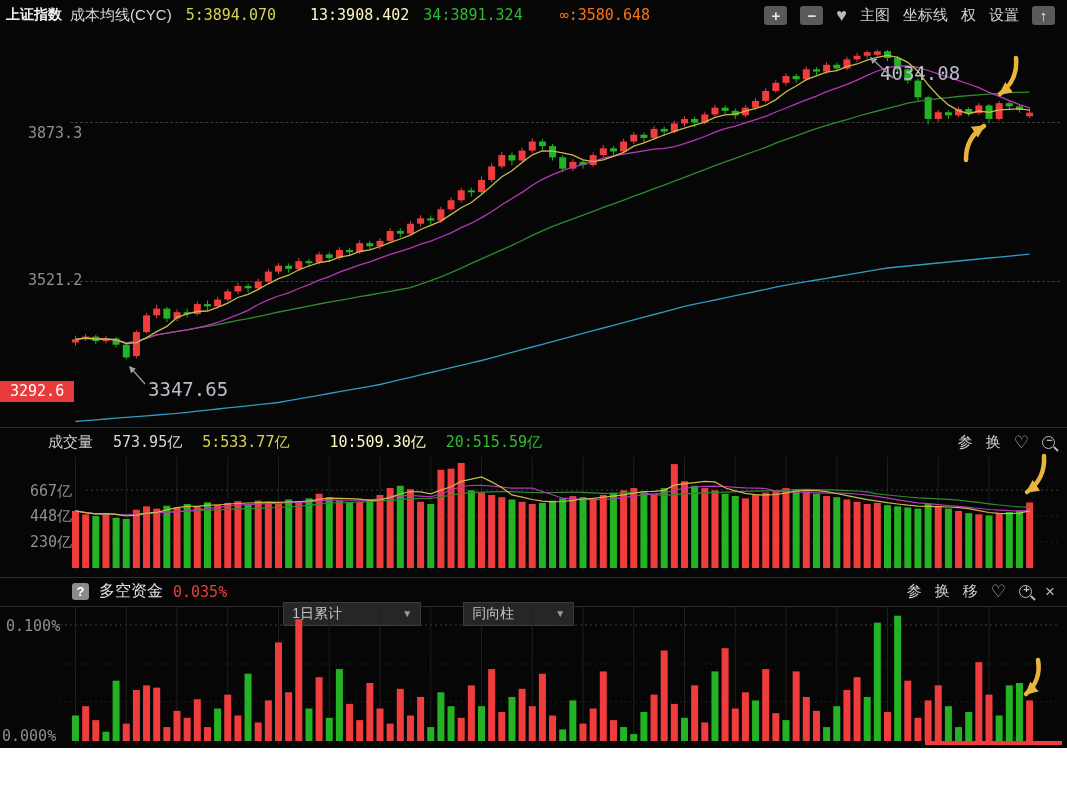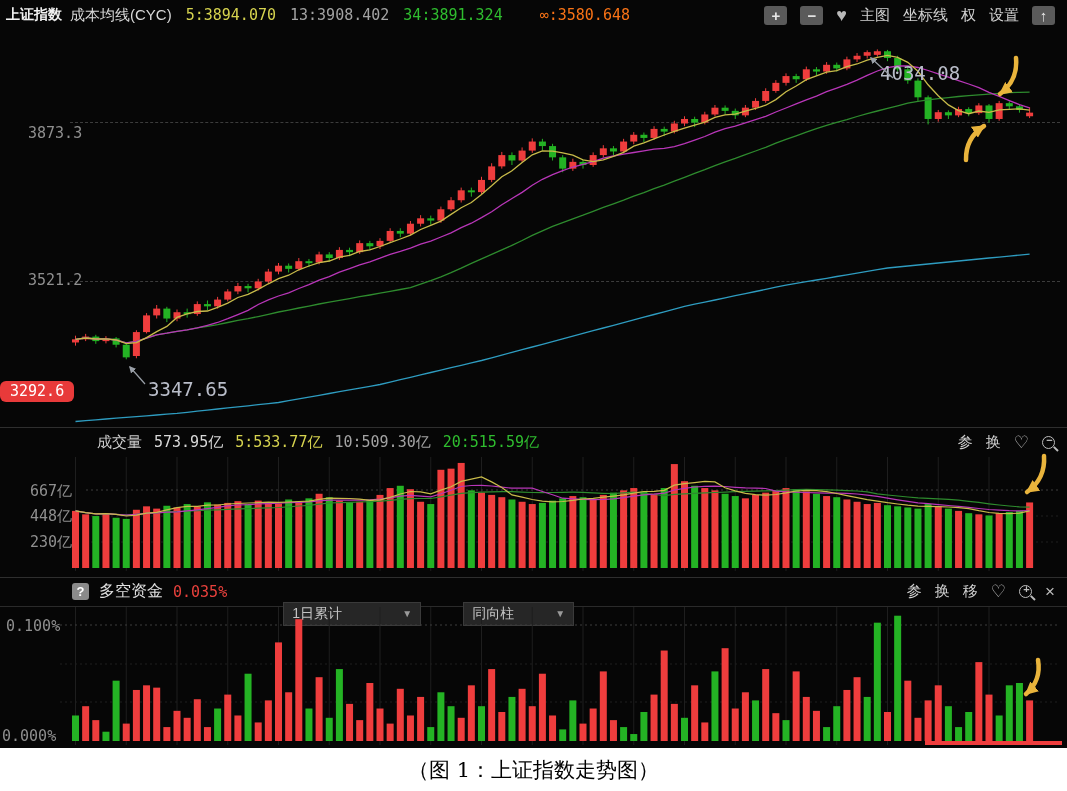--- a/index.html
+++ b/index.html
@@ -8,21 +8,21 @@
   #chart-root { position:absolute; left:0; top:0; width:1067px; height:748px; background:#060606; overflow:hidden; }
 
   .pane-header { position:absolute; left:0; width:1067px; height:30px; display:flex; align-items:center; color:#c9c9c9; font-size:15px; white-space:nowrap; }
   .num { font-family:"DejaVu Sans Mono","Liberation Mono",monospace; }
 
   
   #main-header { top:0; padding-left:6px; gap:14px; }
   #main-header .title { color:#f2f2f2; font-weight:bold; font-size:14px; }
   #main-header .sub { color:#d8d8d8; font-size:15px; margin-left:-6px; }
   .c-yellow { color:#d6d34f; }
-  .c-magenta { color:#a3a3a3; }
+  .c-magenta { color:#fef9c3;margin-left:20px; }
   .c-green { color:#2fbd2f; }
   .c-cyan { color:#f97316;margin-left:23px; }
   .c-red { color:#e8413c; }
   .menu-right { margin-left:auto; display:flex; align-items:center; gap:13px; padding-right:12px; color:#cfcfcf; }
   .tool-box { display:inline-flex; align-items:center; justify-content:center; width:23px; height:19px; background:#5a5a5a; color:#e8e8e8; border-radius:3px; font-size:15px; font-weight:bold; line-height:1; }
   .heart-filled { color:#b9b9b9; font-size:18px; }
   .heart-outline { color:#bdbdbd; font-size:17px; }
   .menu-item { color:#d2d2d2; cursor:default; }
   .mag { position:relative; display:inline-block; width:13px; height:13px; border:1.7px solid #bdbdbd; border-radius:50%; }
   .mag::before { content:attr(data-glyph); position:absolute; left:0; top:-3px; width:13px; text-align:center; color:#bdbdbd; font-size:11px; font-weight:bold; }
@@ -33,21 +33,21 @@
   .axis-label { position:absolute; color:#8f8f8f; font-size:15px; font-family:"DejaVu Sans Mono","Liberation Mono",monospace; }
   .gridline-h { position:absolute; border-top:1px dashed #3c3c3c; height:0; }
   .badge { position:absolute; background:#e83a3a; color:#ffffff; font-size:15px; padding:1px 10px 2px 10px; font-family:"DejaVu Sans Mono","Liberation Mono",monospace; }
 
   svg.layer { position:absolute; left:0; display:block; }
 
   
   .sep { position:absolute; left:0; width:1067px; border-top:1px solid #2e2e2e; height:0; }
 
   
-  #vol-header { top:427px; padding-left:97px; gap:12px; font-size:15px; }
+  #vol-header { top:427px; padding-left:48px; gap:20px; font-size:15px; }
   #vol-header .lab { color:#cfcfcf; }
   
   #ind-header { top:577px; padding-left:72px; gap:10px; border-bottom:1px solid #2a2a2a; }
   .help-box { display:inline-flex; align-items:center; justify-content:center; width:17px; height:17px; background:#8a8a8a; color:#fff; border-radius:3px; font-size:13px; font-weight:bold; }
   .dropdown { display:inline-flex; align-items:center; justify-content:space-between; background:#262626; border:1px solid #3a3a3a; color:#c4c4c4; height:24px; padding:4px 8px; font-size:14px;margin-top:44px; }
   .dd-caret { color:#9a9a9a; font-size:10px; margin-left:12px; }
 
   .anno-label { position:absolute; color:#b9bdc9; font-size:19px; font-family:"DejaVu Sans Mono","Liberation Mono",monospace; }
 
   #caption-bar { position:absolute; left:0; top:748px; width:1067px; height:43px; background:#ffffff; display:flex; align-items:center; justify-content:center; }
@@ -75,21 +75,21 @@
         <span class="menu-item c-red">权</span>
         <span class="menu-item">设置</span>
         <span class="tool-box">↑</span>
       </span>
     </div>
 
     <div class="gridline-h" style="left:70px; top:122px; width:990px;"></div>
     <div class="gridline-h" style="left:70px; top:281px; width:990px;"></div>
     <span class="axis-label" style="left:28px; top:124px;">3873.3</span>
     <span class="axis-label" style="left:28px; top:271px;">3521.2</span>
-    <span class="badge" style="left:0px; top:381px;border-radius:6px;">3292.6</span>
+    <span class="badge" style="left:0px; top:381px;">3292.6</span>
 
     <svg id="main-svg" class="layer" style="top:30px;" width="1067" height="397">
         <line x1="75.5" y1="305.69495000000006" x2="75.5" y2="315.62795000000006" stroke="#ef3d3d" stroke-width="1"></line>
         <rect x="72" y="309.3069500000001" width="7" height="3.160500000000013" fill="#ef3d3d"></rect>
         <line x1="85.65" y1="303.8889500000001" x2="85.65" y2="311.11295000000007" stroke="#ef3d3d" stroke-width="1"></line>
         <rect x="82.15" y="306.5979500000001" width="7" height="2.709000000000003" fill="#ef3d3d"></rect>
         <line x1="95.8" y1="304.7919500000001" x2="95.8" y2="313.82195000000013" stroke="#24b324" stroke-width="1"></line>
         <rect x="92.3" y="306.5979500000001" width="7" height="4.514999999999986" fill="#24b324"></rect>
         <line x1="105.95" y1="306.1464500000001" x2="105.95" y2="313.3704500000001" stroke="#ef3d3d" stroke-width="1"></line>
         <rect x="102.45" y="308.4039500000001" width="7" height="2.7089999999999463" fill="#ef3d3d"></rect>
@@ -580,16 +580,13 @@
         </defs>
         <path d="M1016,58 Q1018.08,80.48 1000,94" fill="none" stroke="#e9b43c" stroke-width="4.5" stroke-linecap="round" marker-end="url(#yh)"></path>
         <path d="M966,160 Q965.48,137.96 984,126" fill="none" stroke="#e9b43c" stroke-width="4.5" stroke-linecap="round" marker-end="url(#yh)"></path>
         <path d="M1044,456 Q1045.58,478.76 1027,492" fill="none" stroke="#e9b43c" stroke-width="4.5" stroke-linecap="round" marker-end="url(#yh)"></path>
         <path d="M1038,660 Q1041.52,680.36 1026,694" fill="none" stroke="#e9b43c" stroke-width="4.5" stroke-linecap="round" marker-end="url(#yh)"></path>
         <line x1="893" y1="78" x2="871" y2="58" stroke="#9aa0a8" stroke-width="1.2" marker-end="url(#gh)"></line>
         <line x1="145" y1="384" x2="130" y2="367" stroke="#9aa0a8" stroke-width="1.2" marker-end="url(#gh)"></line>
       </svg>
   </div>
 
-  <div id="caption-bar">
-    <span id="caption">（图 1：上证指数走势图）</span>
-  </div>
 </div>
 
 </body></html>

